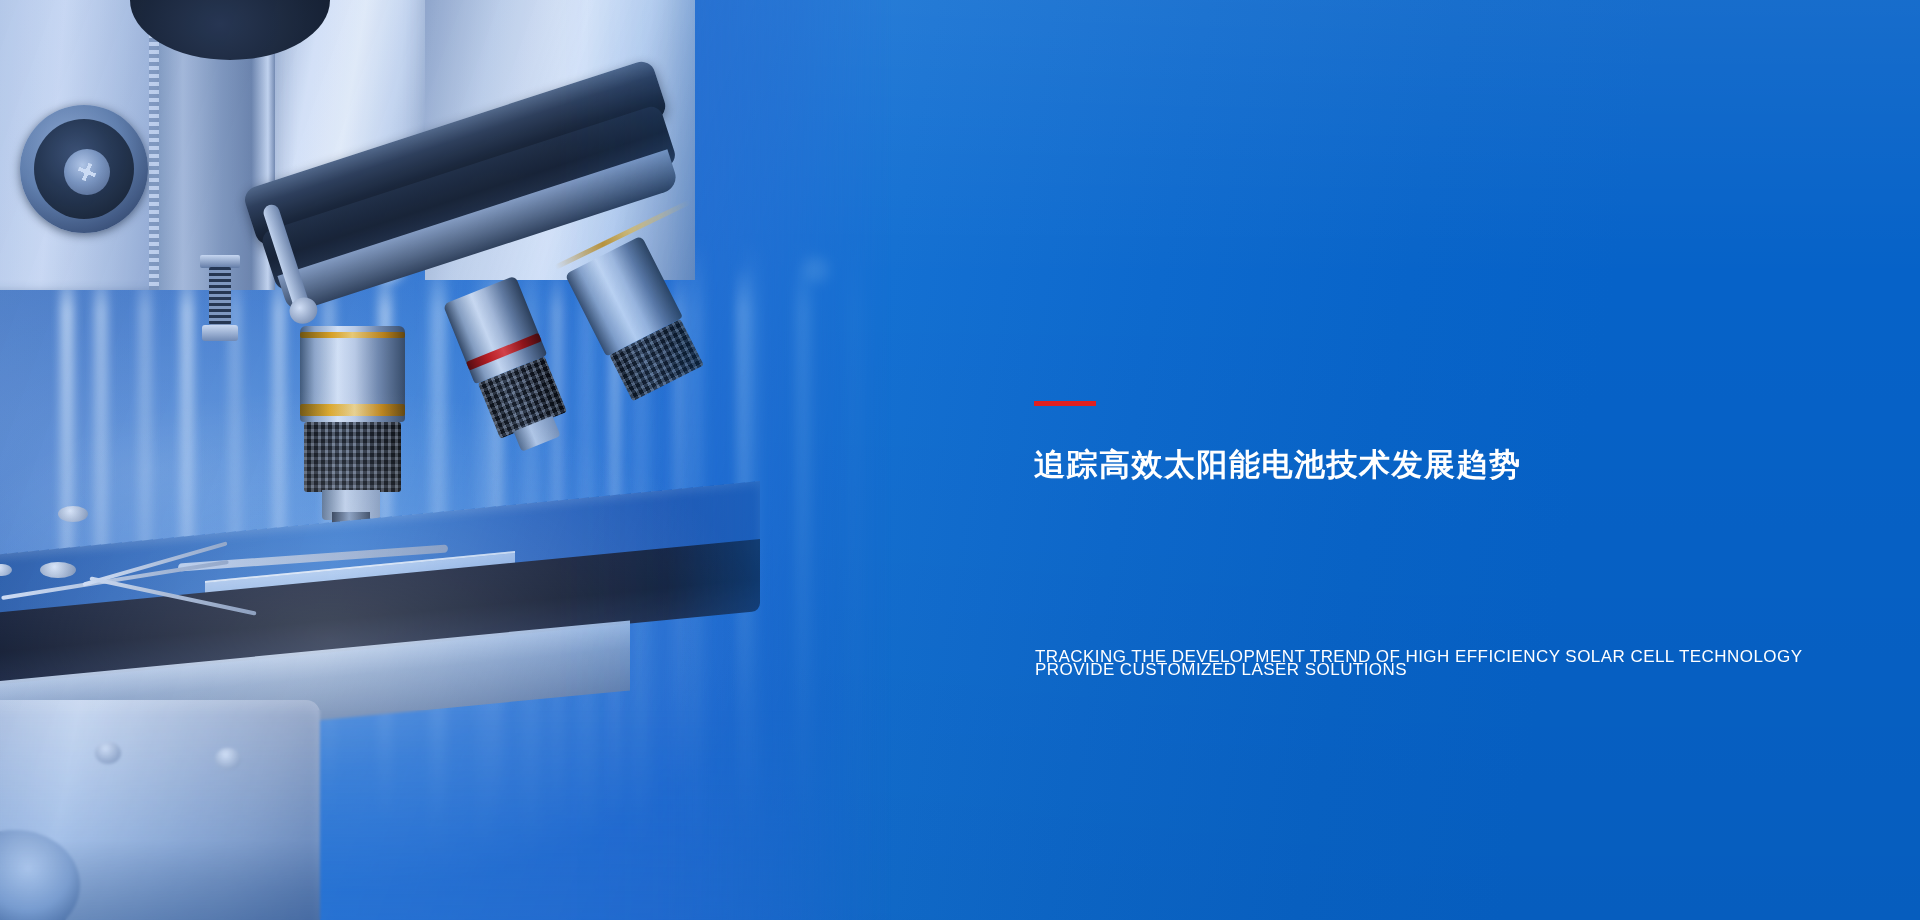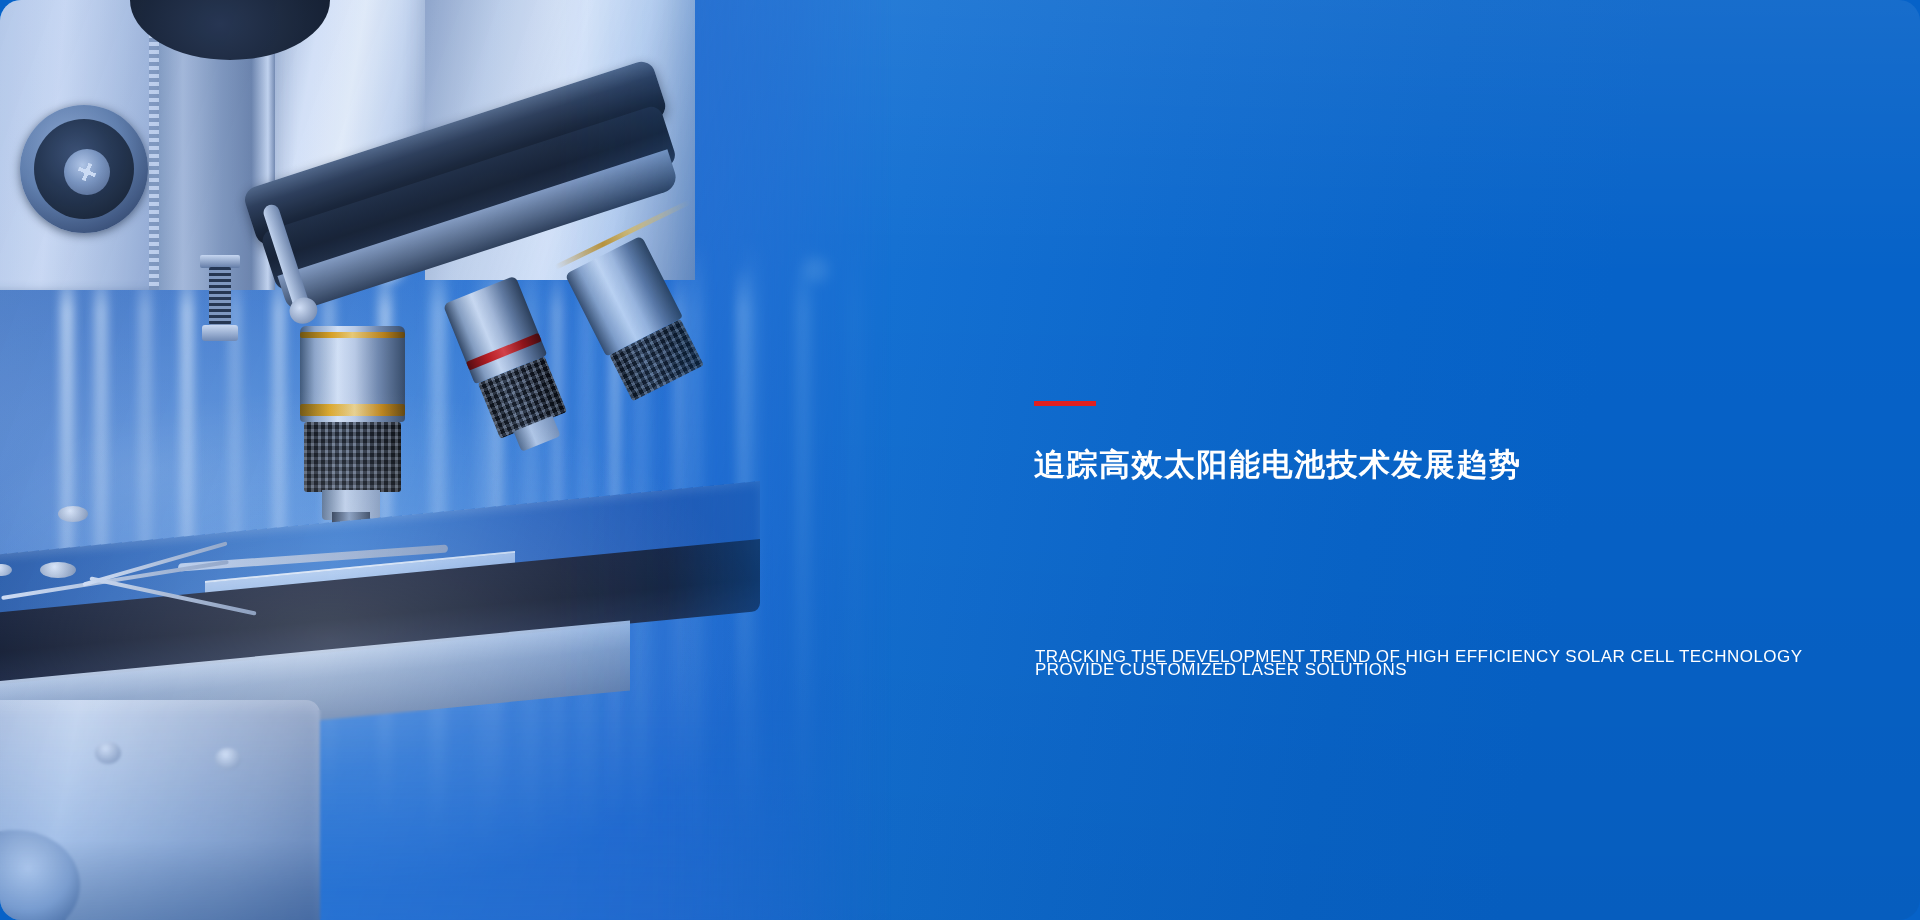--- a/index.html
+++ b/index.html
@@ -6,21 +6,20 @@
   * { margin:0; padding:0; box-sizing:border-box; }
   html, body {
     width:1920px; height:920px; overflow:hidden;
     background:#0662c8;
     font-family:"Liberation Sans","DejaVu Sans",sans-serif;
   }
 
   .banner{
     position:relative; width:1920px; height:920px; overflow:hidden;
     background:#0662c8;
-    border-radius:21px;
   }
 
   
   .bg-base{
     position:absolute; inset:0;
     background:
       linear-gradient(100deg,
         #2f8ae4 0%,
         #2a83de 16%,
         #1f79d8 30%,

